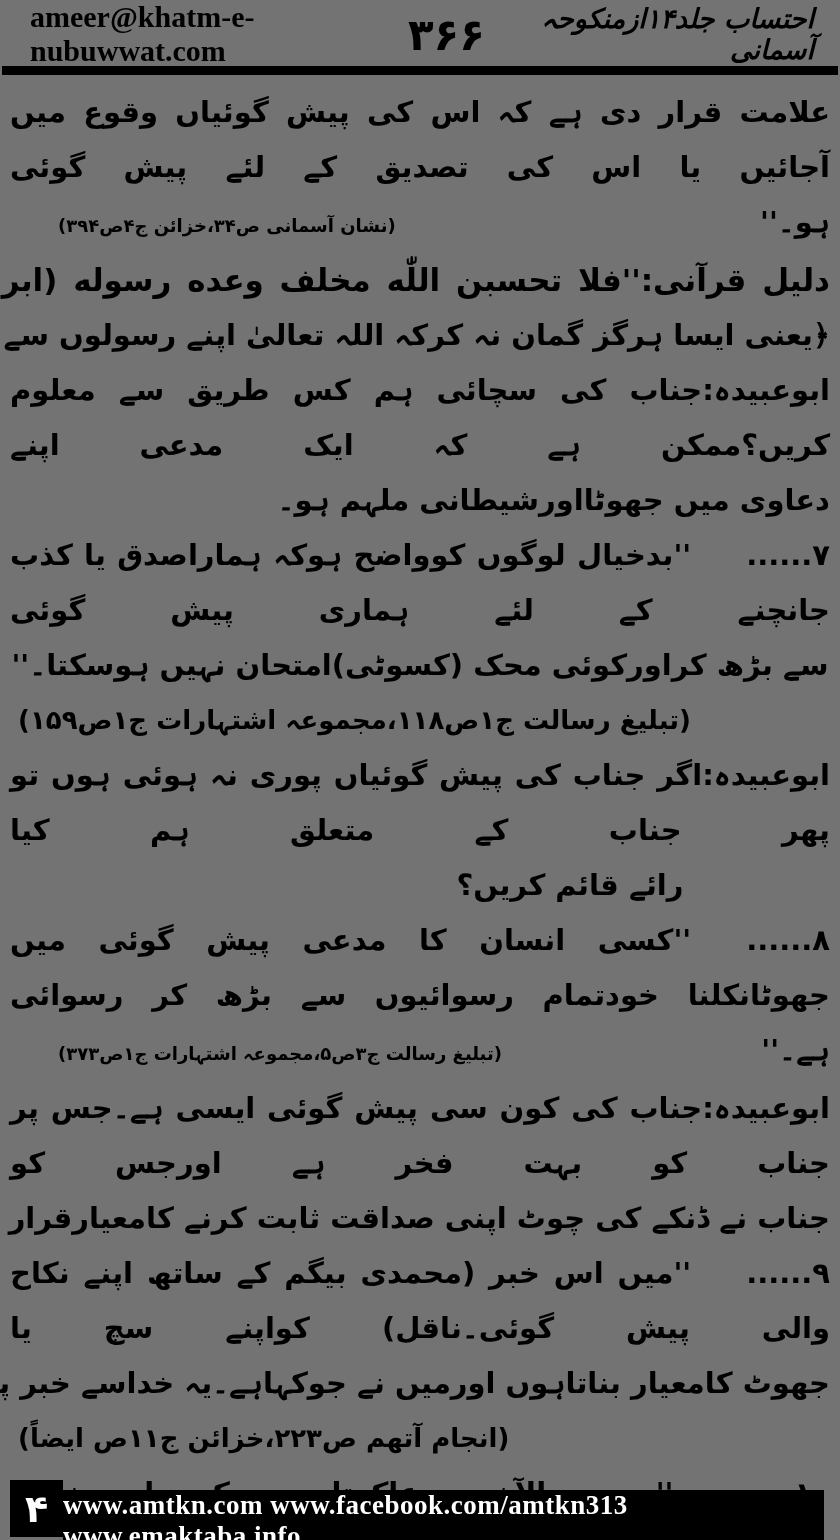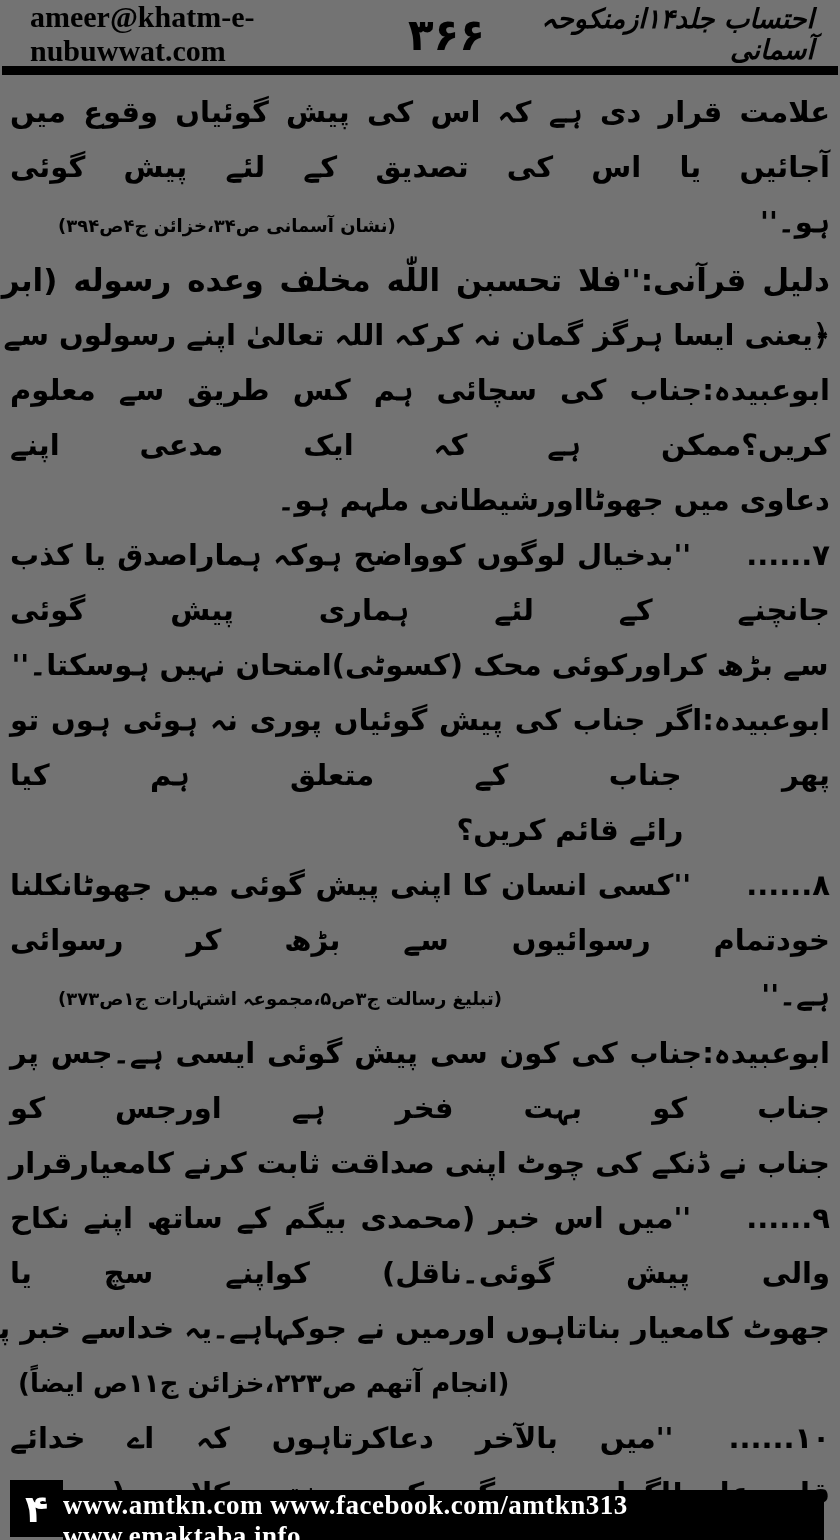--- a/index.html
+++ b/index.html
@@ -56,24 +56,25 @@
       <span class="cite">(نشان آسمانی ص۳۴،خزائن ج۴ص۳۹۴)</span>
     </div>
     <div class="line r ayah">دلیل قرآنی:''فلا تحسبن اللّٰه مخلف وعده رسوله (ابراهيم:٤٧)''</div>
     <div class="line c">﴿یعنی ایسا ہرگز گمان نہ کرکہ اللہ تعالیٰ اپنے رسولوں سے وعدہ خلافی کرتا ہے۔﴾</div>
     <div class="line fill">ابوعبیدہ:جناب کی سچائی ہم کس طریق سے معلوم کریں؟ممکن ہے کہ ایک مدعی اپنے</div>
     <div class="line r40">دعاوی میں جھوٹااورشیطانی ملہم ہو۔</div>
     <div class="line fill">
       <span class="qnum">۷......</span><span>''بدخیال لوگوں کوواضح ہوکہ ہماراصدق یا کذب جانچنے کے لئے ہماری پیش گوئی</span>
     </div>
     <div class="line c">سے بڑھ کراورکوئی محک (کسوٹی)امتحان نہیں ہوسکتا۔''</div>
+    <div class="line cl">(تبلیغ رسالت ج۱ص۱۱۸،مجموعہ اشتہارات ج۱ص۱۵۹)</div>
     <div class="line fill">ابوعبیدہ:اگر جناب کی پیش گوئیاں پوری نہ ہوئی ہوں تو پھر جناب کے متعلق ہم کیا</div>
     <div class="line r300">رائے قائم کریں؟</div>
     <div class="line fill">
-      <span class="qnum">۸......</span><span>''کسی انسان کا اپنی پیش گوئی میں جھوٹانکلنا خودتمام رسوائیوں سے بڑھ کر رسوائی</span>
+      <span class="qnum">۸......</span><span>''کسی انسان کا مدعی پیش گوئی میں جھوٹانکلنا خودتمام رسوائیوں سے بڑھ کر رسوائی</span>
     </div>
     <div class="line row">
       <span>ہے۔''</span>
       <span class="cite">(تبلیغ رسالت ج۳ص۵،مجموعہ اشتہارات ج۱ص۳۷۳)</span>
     </div>
     <div class="line fill">ابوعبیدہ:جناب کی کون سی پیش گوئی ایسی ہے۔جس پر جناب کو بہت فخر ہے اورجس کو</div>
     <div class="line c">جناب نے ڈنکے کی چوٹ اپنی صداقت ثابت کرنے کامعیارقرار دیا ہو۔</div>
     <div class="line fill">
       <span class="qnum">۹......</span><span>''میں اس خبر (محمدی بیگم کے ساتھ اپنے نکاح والی پیش گوئی۔ناقل) کواپنے سچ یا</span>
     </div>

